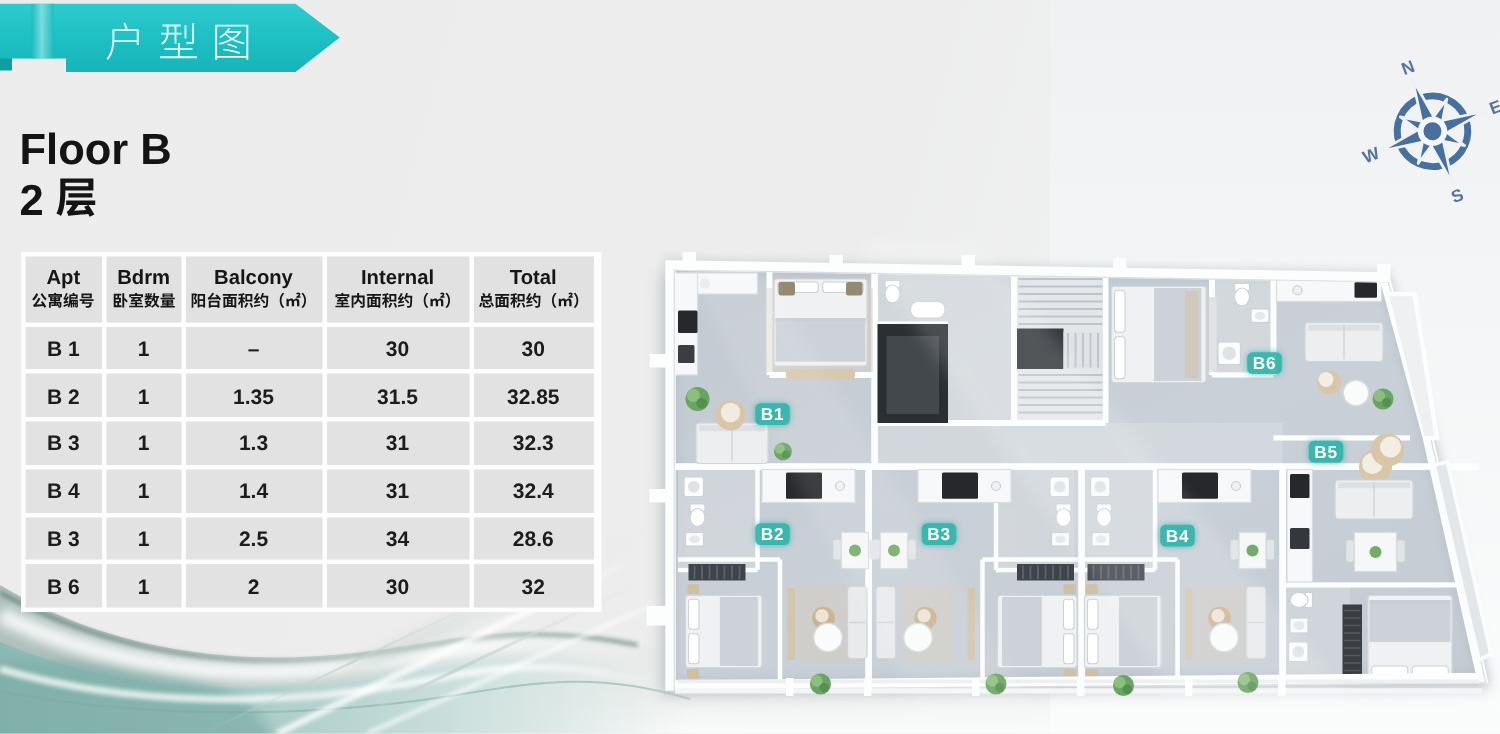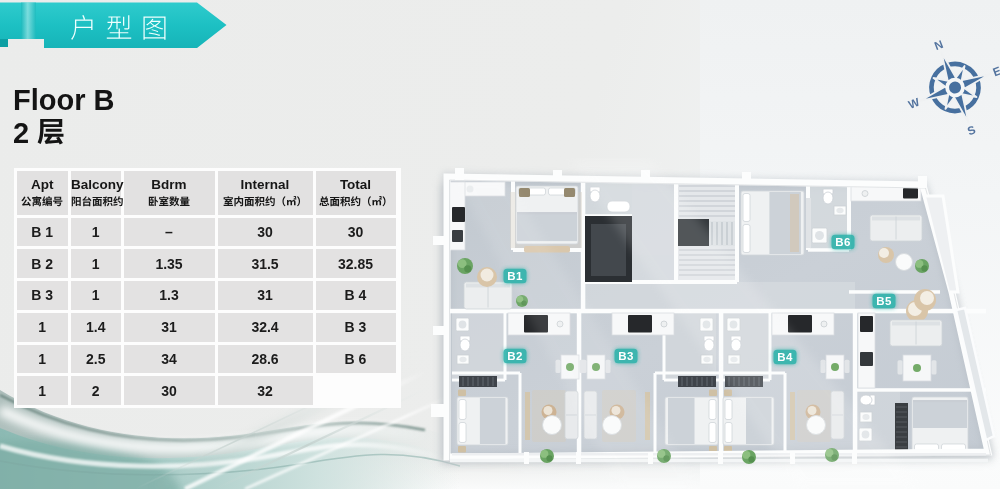--- a/index.html
+++ b/index.html
@@ -113,42 +113,42 @@
       <div style="line-height:13px;white-space:nowrap"><svg width="42" height="10" viewBox="0 0 42 10" style="vertical-align:-2px;overflow:visible">
           <g fill="#161616" transform="translate(0,9.24) scale(0.01050,-0.01050)">
             <use href="#B516c" x="0.0"></use>
             <use href="#B5bd3" x="1000.0"></use>
             <use href="#B7f16" x="2000.0"></use>
             <use href="#B53f7" x="3000.0"></use>
           </g>
         </svg></div>
     </div>
 <div class="hc">
+      <div style="font-size:13.5px;line-height:15px;padding-top:6px">Bdrm</div>
+      <div style="line-height:13px;white-space:nowrap"><svg width="42" height="10" viewBox="0 0 42 10" style="vertical-align:-2px;overflow:visible">
+          <g fill="#161616" transform="translate(0,9.24) scale(0.01050,-0.01050)">
+            <use href="#B5367" x="0.0"></use>
+            <use href="#B5ba4" x="1000.0"></use>
+            <use href="#B6570" x="2000.0"></use>
+            <use href="#B91cf" x="3000.0"></use>
+          </g>
+        </svg></div>
+    </div>
+<div class="hc">
       <div style="font-size:13.5px;line-height:15px;padding-top:6px">Balcony</div>
       <div style="line-height:13px;white-space:nowrap"><svg width="84" height="10" viewBox="0 0 84 10" style="vertical-align:-2px;overflow:visible">
           <g fill="#161616" transform="translate(0,9.24) scale(0.01050,-0.01050)">
             <use href="#B9633" x="0.0"></use>
             <use href="#B53f0" x="1000.0"></use>
             <use href="#B9762" x="2000.0"></use>
             <use href="#B79ef" x="3000.0"></use>
             <use href="#B7ea6" x="4000.0"></use>
             <use href="#Bff08" x="5000.0"></use>
             <use href="#B33a1" x="6000.0"></use>
             <use href="#Bff09" x="7000.0"></use>
-          </g>
-        </svg></div>
-    </div>
-<div class="hc">
-      <div style="font-size:13.5px;line-height:15px;padding-top:6px">Bdrm</div>
-      <div style="line-height:13px;white-space:nowrap"><svg width="42" height="10" viewBox="0 0 42 10" style="vertical-align:-2px;overflow:visible">
-          <g fill="#161616" transform="translate(0,9.24) scale(0.01050,-0.01050)">
-            <use href="#B5367" x="0.0"></use>
-            <use href="#B5ba4" x="1000.0"></use>
-            <use href="#B6570" x="2000.0"></use>
-            <use href="#B91cf" x="3000.0"></use>
           </g>
         </svg></div>
     </div>
 <div class="hc">
       <div style="font-size:13.5px;line-height:15px;padding-top:6px">Internal</div>
       <div style="line-height:13px;white-space:nowrap"><svg width="84" height="10" viewBox="0 0 84 10" style="vertical-align:-2px;overflow:visible">
           <g fill="#161616" transform="translate(0,9.24) scale(0.01050,-0.01050)">
             <use href="#B5ba4" x="0.0"></use>
             <use href="#B5185" x="1000.0"></use>
             <use href="#B9762" x="2000.0"></use>
@@ -181,20 +181,21 @@
 <div class="dc">30</div>
 <div class="dc">B 2</div>
 <div class="dc">1</div>
 <div class="dc">1.35</div>
 <div class="dc">31.5</div>
 <div class="dc">32.85</div>
 <div class="dc">B 3</div>
 <div class="dc">1</div>
 <div class="dc">1.3</div>
 <div class="dc">31</div>
+<div class="dc">32.3</div>
 <div class="dc">B 4</div>
 <div class="dc">1</div>
 <div class="dc">1.4</div>
 <div class="dc">31</div>
 <div class="dc">32.4</div>
 <div class="dc">B 3</div>
 <div class="dc">1</div>
 <div class="dc">2.5</div>
 <div class="dc">34</div>
 <div class="dc">28.6</div>

